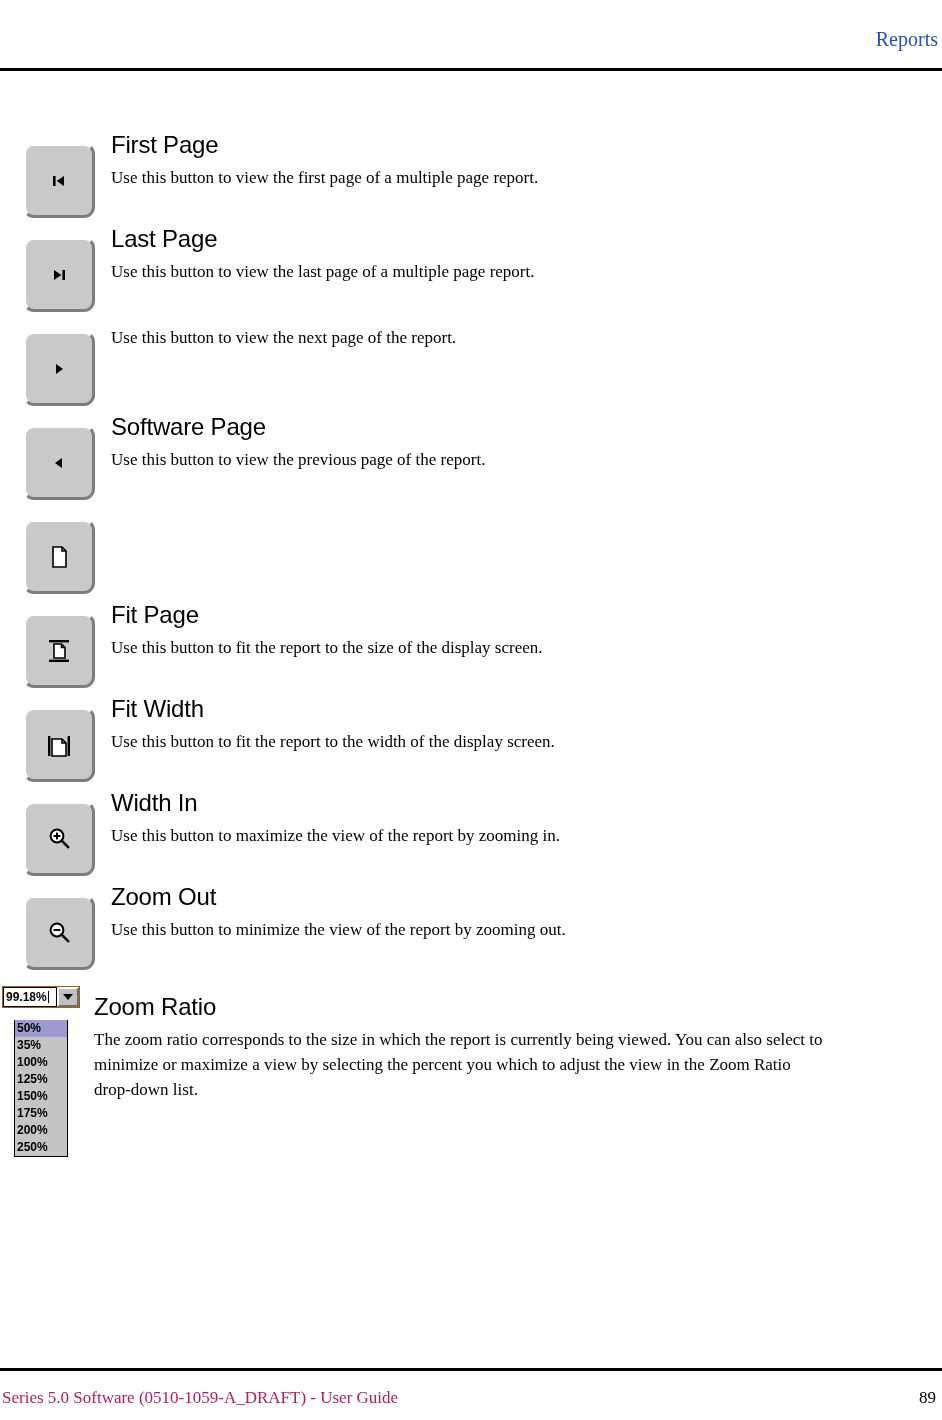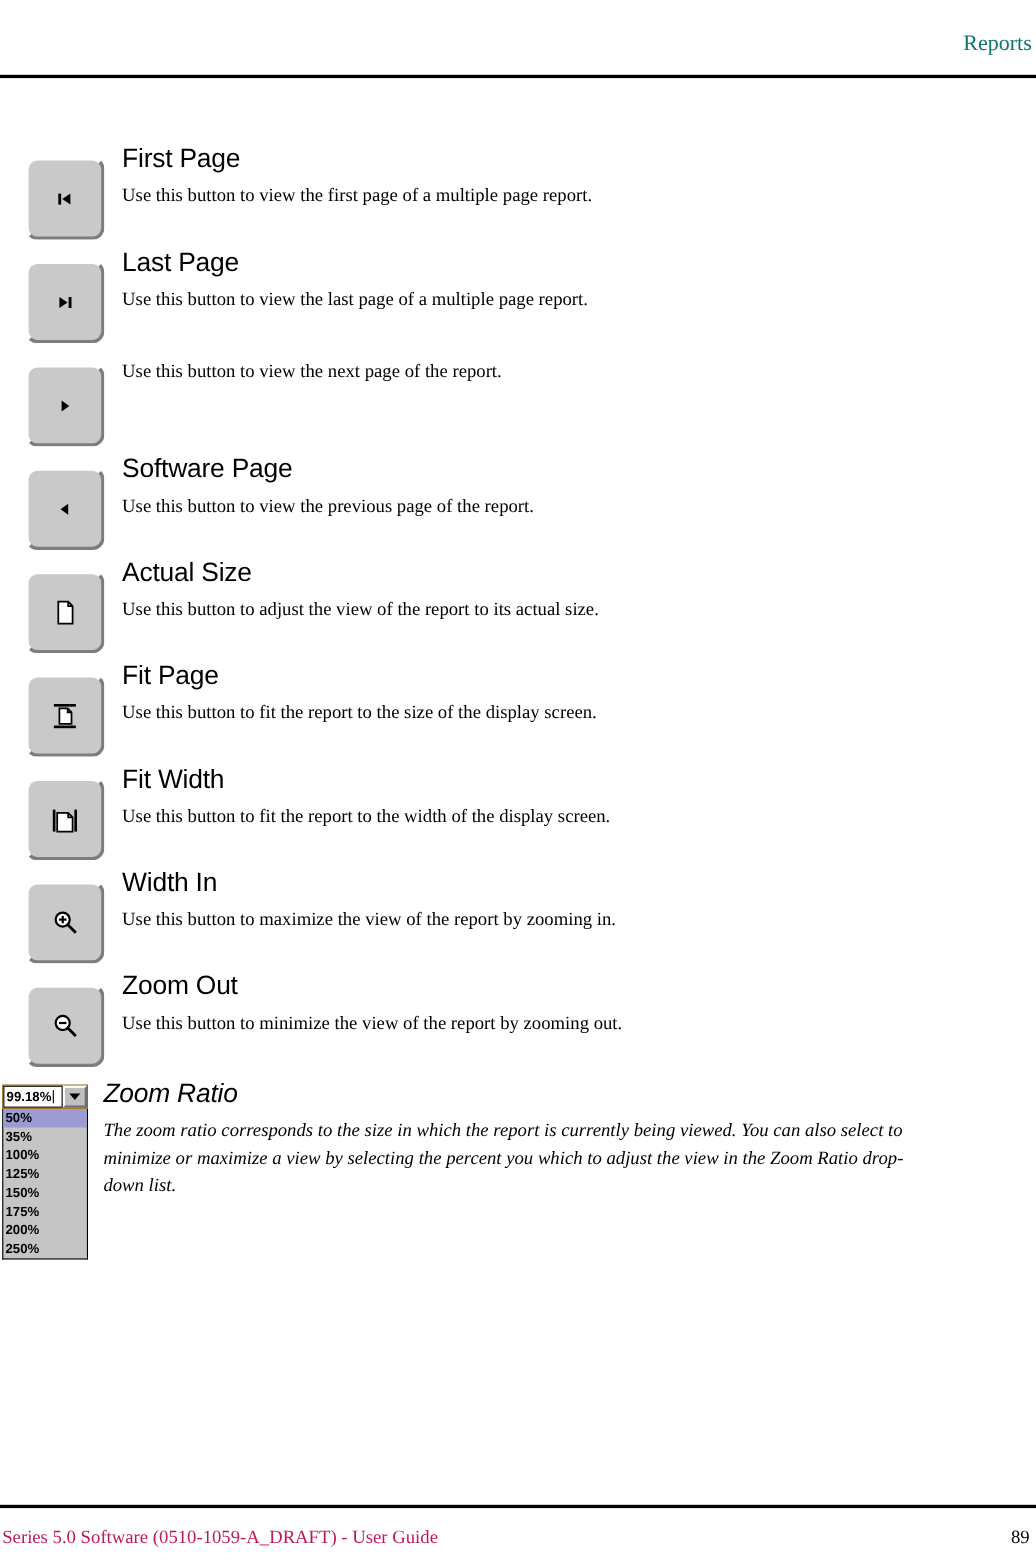--- a/index.html
+++ b/index.html
@@ -26,21 +26,21 @@
     height: 72px;
   }
   .header-title {
     position: absolute;
     right: 4px;
     top: 28px;
     font-family: "Liberation Serif", serif;
     font-size: 20px;
     line-height: 22px;
     letter-spacing: 0px;
-    color: #0f766e;
+    color: #1d4ed8;
   }
   .header-rule {
     position: absolute;
     left: 0;
     right: 0;
     top: 68px;
     height: 3px;
     background: #000000;
   }
 
@@ -169,37 +169,37 @@
     border-left: 5px solid transparent;
     border-right: 5px solid transparent;
     border-top: 6px solid #000000;
   }
   .combo-list {
     box-sizing: border-box;
     border: 1px solid #000000;
     border-top: none;
     background: #c5c5c5;
     padding: 0;
-    margin: 0;
+    margin: 12px;
     list-style: none;
   }
   .combo-list li {
     font-family: "Liberation Sans", sans-serif;
     font-size: 12px;
     font-weight: bold;
     line-height: 17px;
     height: 17px;
     padding-left: 2px;
     color: #000000;
     white-space: nowrap;
   }
   .combo-list li.selected {
     background: #9b9bd1;
   }
-  .entry-zoom .entry-text { left: 94px; top: 4px; font-style: italic; }
+  .entry-zoom .entry-text { left: 94px; top: 16px; }
   .entry-zoom .entry-desc { width: 735px; }
 
   
   .page-footer {
     position: absolute;
     left: 0;
     bottom: 0;
     width: 942px;
     height: 70px;
   }
@@ -298,24 +298,20 @@
   </div>
 
   <div class="entry">
     <div class="tb-btn">
       <span class="glyph">
         <svg width="22" height="24" viewBox="0 0 22 24">
           <path d="M5 2 H14 L18 6 V22 H5 Z" fill="#ffffff" stroke="#000000" stroke-width="1.6"></path>
           <path d="M14 2 V6 H18" fill="none" stroke="#000000" stroke-width="1.6"></path>
         </svg>
       </span>
-    </div>
-    <div class="entry-text">
-      <div class="entry-title">Actual Size</div>
-      <div class="entry-desc">Use this button to adjust the view of the report to its actual size.</div>
     </div>
   </div>
 
   <div class="entry">
     <div class="tb-btn">
       <span class="glyph">
         <svg width="26" height="26" viewBox="0 0 26 26">
           <rect x="3" y="2" width="20" height="2.4" fill="#000"></rect>
           <rect x="3" y="21.6" width="20" height="2.4" fill="#000"></rect>
           <path d="M8 6 H15.5 L19 9.5 V20 H8 Z" fill="#ffffff" stroke="#000000" stroke-width="1.6"></path>

